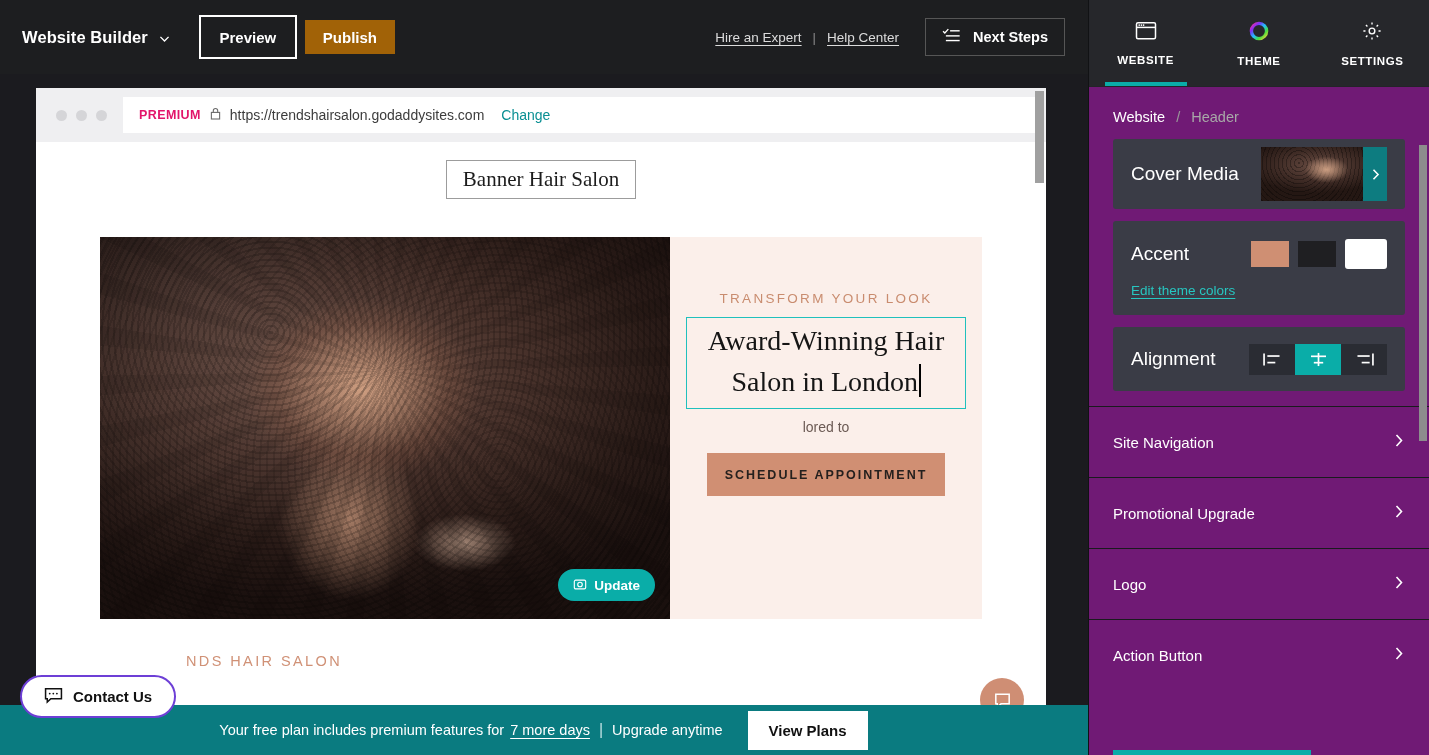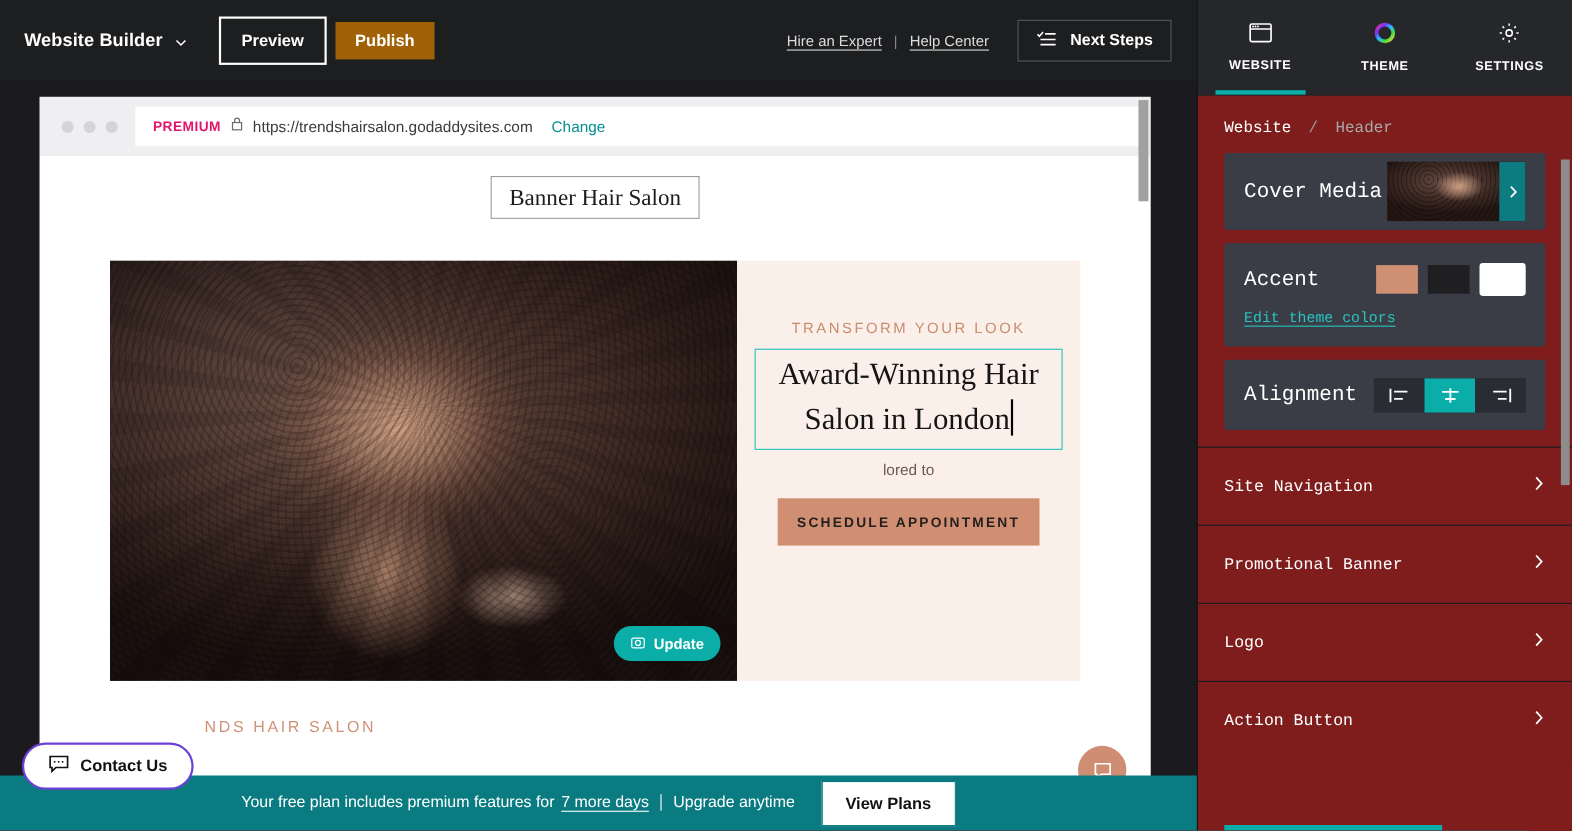--- a/index.html
+++ b/index.html
@@ -174,21 +174,21 @@
   .tabs { height: 86px; display: flex; align-items: flex-start; background: #26272b; }
   .tab {
     flex: 1; height: 86px; display: flex; flex-direction: column; align-items: center;
     justify-content: center; gap: 9px; cursor: pointer; position: relative;
   }
   .tab .tlabel { color: #ffffff; font-size: 11.5px; font-weight: bold; letter-spacing: .6px; }
   .tab.active::after {
     content: ""; position: absolute; bottom: 0; left: 50%; transform: translateX(-50%);
     width: 82px; height: 4px; background: #0aada8;
   }
-  .panel-body { position: absolute; top: 87px; left: 0; right: 0; bottom: 0; background: #7f1d1d; font-family: Liberation Mono, monospace; }
+  .panel-body { position: absolute; top: 87px; left: 0; right: 0; bottom: 0; background: #701a75; }
   .breadcrumb { padding: 22px 0 14px 24px; font-size: 14.5px; }
   .bc-link { color: #ffffff; cursor: pointer; }
   .bc-sep { color: #9a9a9a; margin: 0 7px; }
   .bc-cur { color: #a8a8a8; }
 
   .card {
     margin: 0 24px 12px 24px; background: #3a3c46; border-radius: 3px;
     padding: 0 18px; display: flex; align-items: center; min-height: 64px;
   }
   .card .clabel { color: #fff; font-size: 19px; }
@@ -452,21 +452,21 @@
 
       <div class="list-row" style="margin-top:15px">
         <span class="lr-label">Site Navigation</span>
         <span>
           <svg width="12" height="15" viewBox="0 0 12 15" fill="none" stroke="#fff" stroke-width="1.6">
               <path d="M3.5 2l5 5.5-5 5.5"></path>
             </svg>
         </span>
       </div>
       <div class="list-row">
-        <span class="lr-label">Promotional Banner</span>
+        <span class="lr-label">Promotional Upgrade</span>
         <span>
           <svg width="12" height="15" viewBox="0 0 12 15" fill="none" stroke="#fff" stroke-width="1.6">
               <path d="M3.5 2l5 5.5-5 5.5"></path>
             </svg>
         </span>
       </div>
       <div class="list-row">
         <span class="lr-label">Logo</span>
         <span>
           <svg width="12" height="15" viewBox="0 0 12 15" fill="none" stroke="#fff" stroke-width="1.6">

